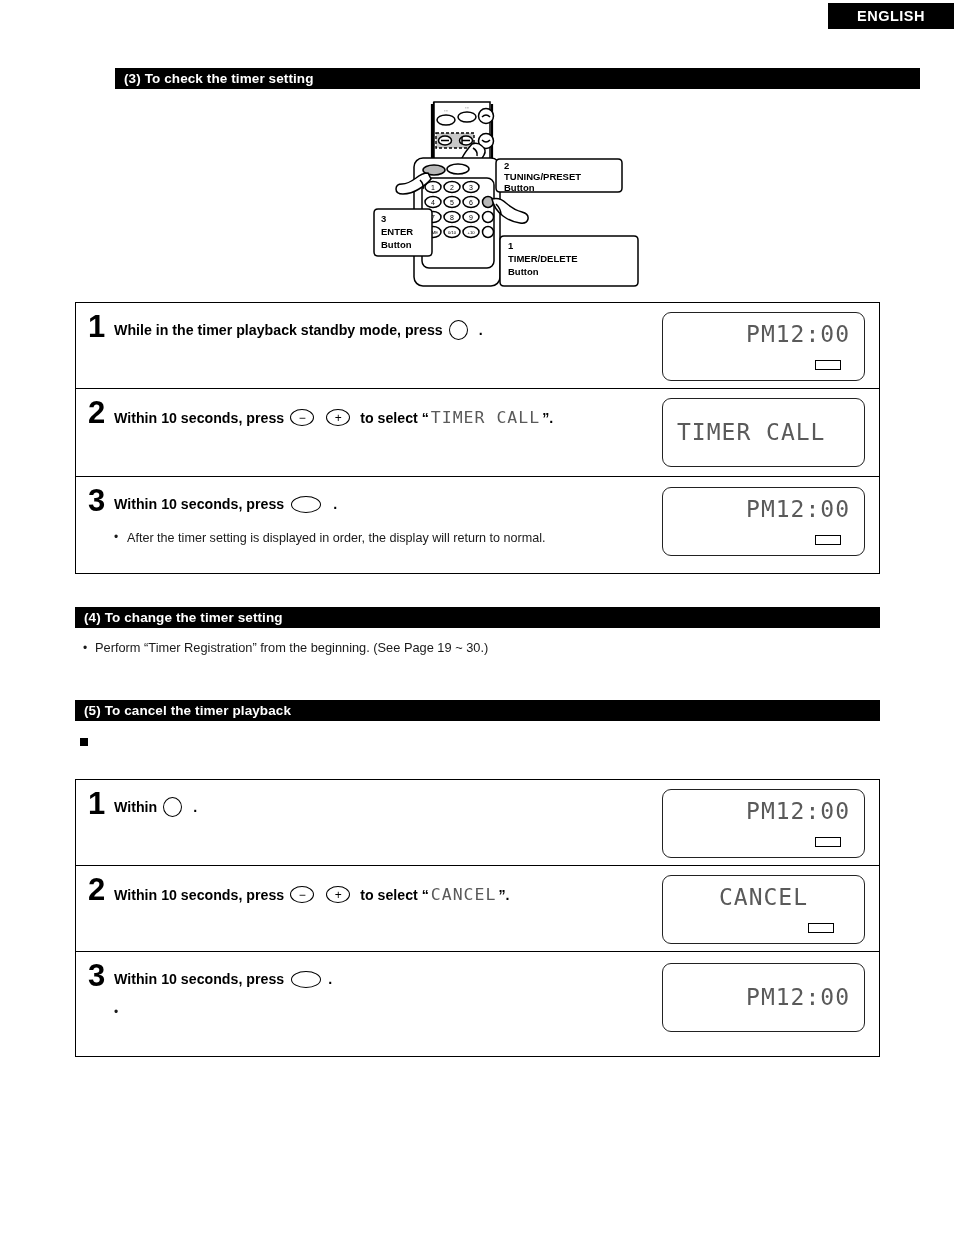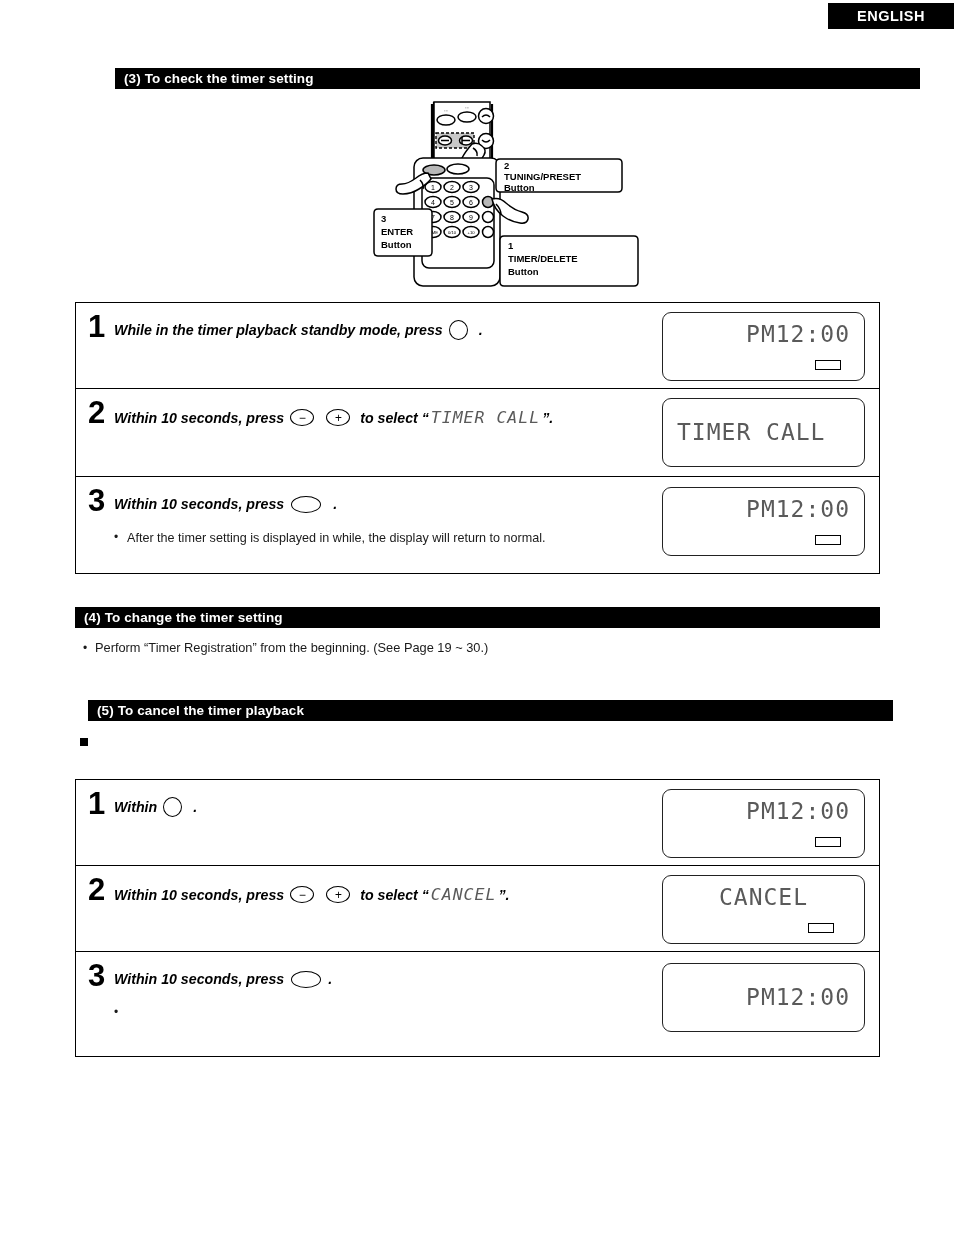--- a/index.html
+++ b/index.html
@@ -44,21 +44,21 @@
     font-size: 13.5px;
     font-weight: bold;
     display: flex;
     align-items: center;
     padding-left: 9px;
     box-sizing: border-box;
     letter-spacing: 0.1px;
   }
   #bar3 { top: 68px; margin-left: 40px; }
   #bar4 { top: 607px; text-align: right; }
-  #bar5 { top: 700px; margin-left: 13px; }
+  #bar5 { top: 700px; }
 
   
   .note-line {
     position: absolute;
     font-size: 12.8px;
     color: #1a1a1a;
     display: flex;
     align-items: flex-start;
   }
   .note-dot {
@@ -121,21 +121,20 @@
     box-sizing: border-box;
     min-width: 0;
   }
   .step-instr {
     font-size: 14.2px;
     font-weight: bold;
     line-height: 1.55;
     display: flex;
     flex-wrap: wrap;
     align-items: center;
-    font-style: italic;
   }
   .step-instr > * { flex: none; }
   .instr-txt { white-space: pre; }
   .period { font-weight: bold; margin-left: 5px; }
 
   .sub-note {
     font-size: 12.6px;
     font-weight: normal;
     color: #1a1a1a;
     margin-top: 14px;
@@ -411,21 +410,21 @@
   <div class="step-row" style="height:96px;">
     <div class="step-num">3</div>
     <div class="step-body">
       <div class="step-instr">
         <span class="instr-txt">Within 10 seconds, press</span>
         <span class="btn-ellipse"></span>
         <span class="period">.</span>
       </div>
       <div class="sub-note" style="max-width:520px;">
         <span class="note-dot">•</span>
-        <span class="note-body">After the timer setting is displayed in while, the display will return to normal.</span>
+        <span class="note-body">After the timer setting is displayed in order, the display will return to normal.</span>
       </div>
     </div>
     <div class="lcd align-right" style="top:10px;">
       <div class="lcd-line dm">PM12:00</div>
       <div class="lcd-ind-row pos-right">
         <span class="lcd-indicator"></span>
       </div>
     </div>
   </div>
 </div>

